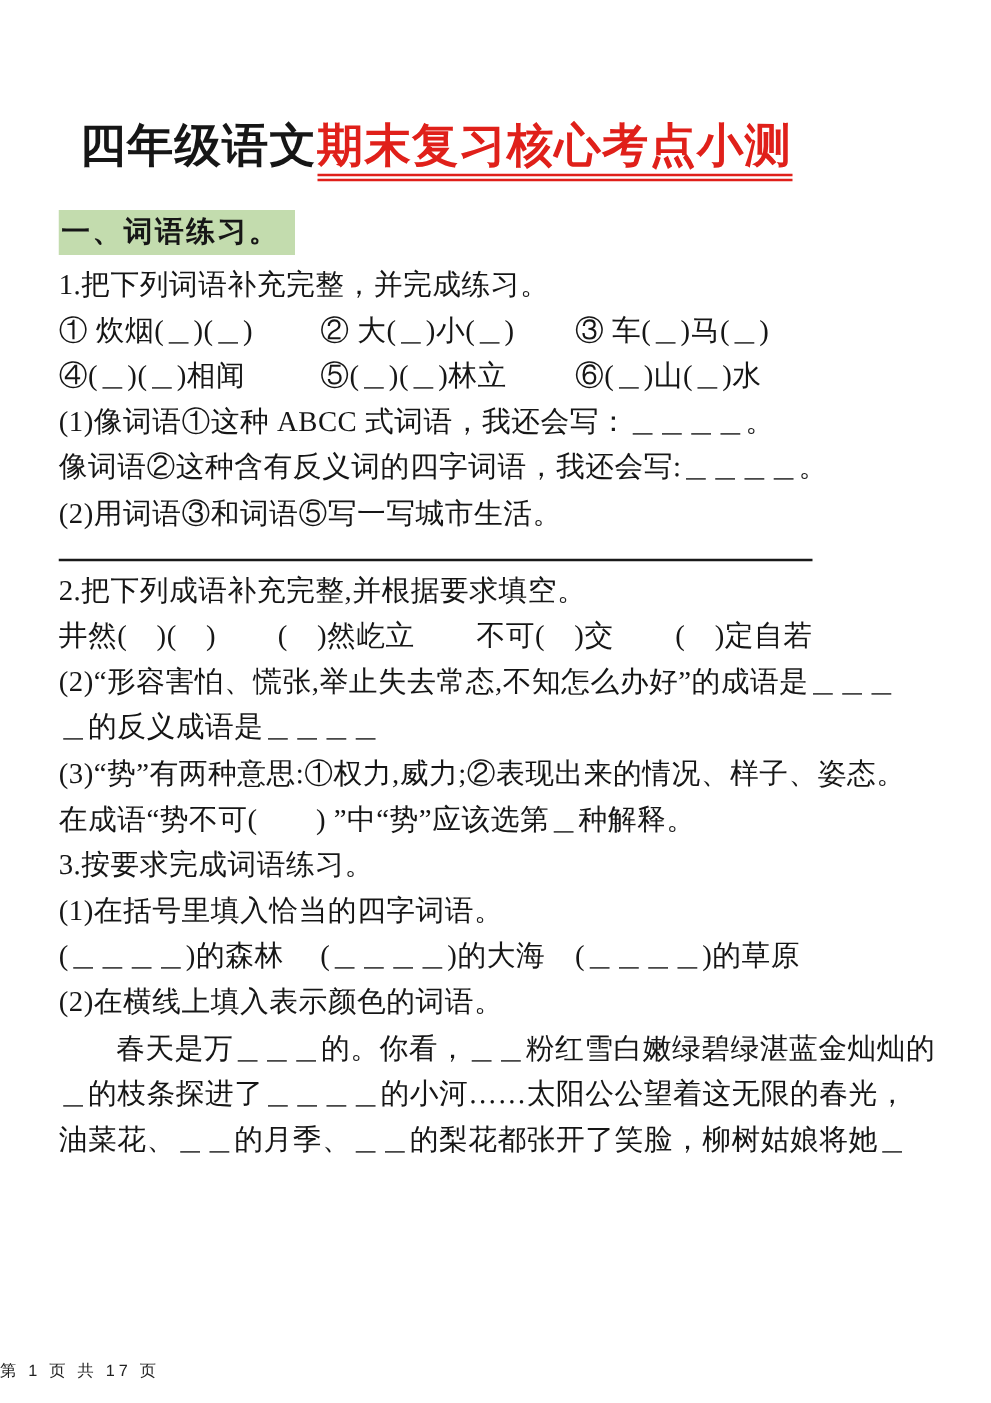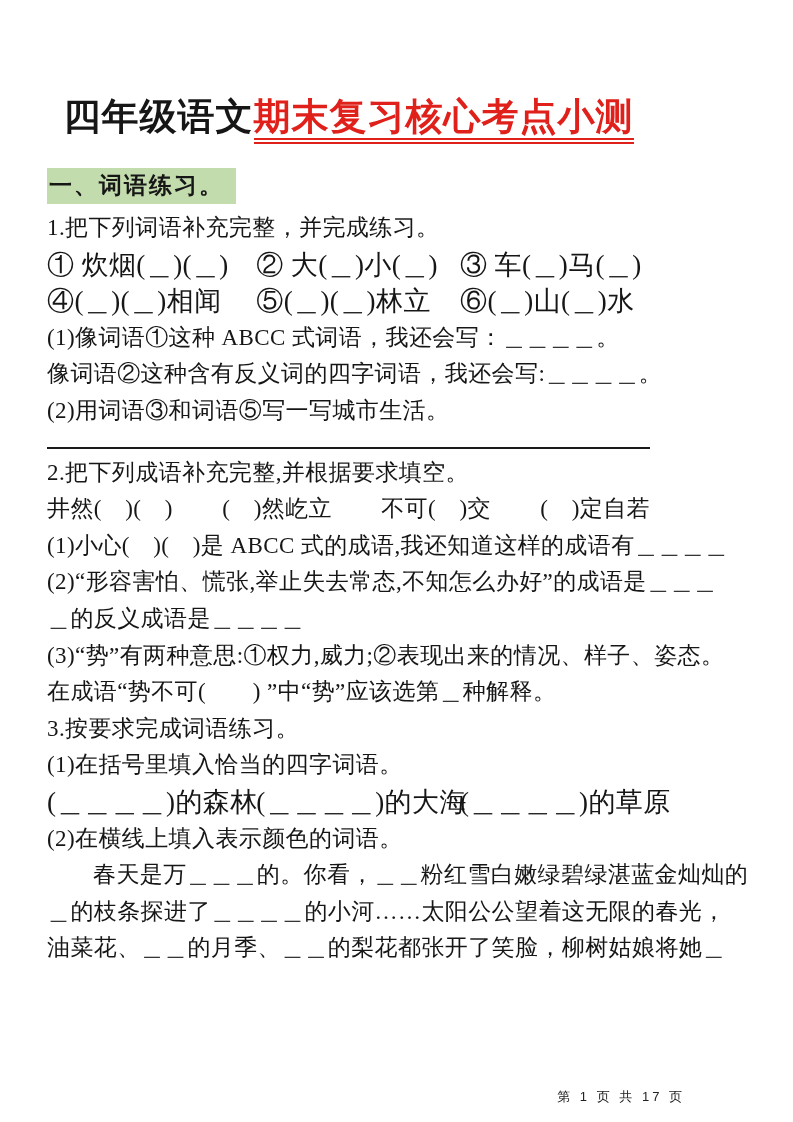--- a/index.html
+++ b/index.html
@@ -48,21 +48,21 @@
   p.line{
     margin:0;
     font-size:23px;
     line-height:36.6px;
     letter-spacing:0.4px;
     white-space:nowrap;
   }
   .row3{
     display:grid;
     grid-template-columns:34.7% 33.8% 31.5%;
-    font-size:27px;
+    font-size:23px;
     line-height:36.6px;
     letter-spacing:0.4px;
     white-space:nowrap;
   }
   .row4{
     display:flex;
     justify-content:space-between;
     font-size:23px;
     line-height:36.6px;
     letter-spacing:0.4px;
@@ -72,21 +72,21 @@
     border:none;
     border-top:2px solid #1a1a1a;
     margin:17px 0 6px 0;
     width:100%;
   }
   .indent{text-indent:2em;}
   .footer{
     position:absolute;
     bottom:36px;
     left:0;right:10px;
-    text-align:right;
+    text-align:left;
     font-size:13px;
     letter-spacing:3px;
     color:#222;
     font-family:"Liberation Sans","DejaVu Sans",sans-serif;
   }
 </style>
 </head>
 <body>
 
 <div class="page">
@@ -116,21 +116,20 @@
 
   <p class="line">2.把下列成语补充完整,并根据要求填空。</p>
 
   <div class="row4">
     <span>井然(　)(　)</span>
     <span>(　)然屹立</span>
     <span>不可(　)交</span>
     <span>(　)定自若</span>
   </div>
 
-  <p class="line">(1)小心(　)(　)是 ABCC 式的成语,我还知道这样的成语有＿＿＿＿</p>
   <p class="line">(2)“形容害怕、慌张,举止失去常态,不知怎么办好”的成语是＿＿＿</p>
   <p class="line">＿的反义成语是＿＿＿＿</p>
   <p class="line">(3)“势”有两种意思:①权力,威力;②表现出来的情况、样子、姿态。</p>
   <p class="line">在成语“势不可(　　) ”中“势”应该选第＿种解释。</p>
 
   <p class="line">3.按要求完成词语练习。</p>
   <p class="line">(1)在括号里填入恰当的四字词语。</p>
 
   <div class="row3">
     <span>(＿＿＿＿)的森林</span>

